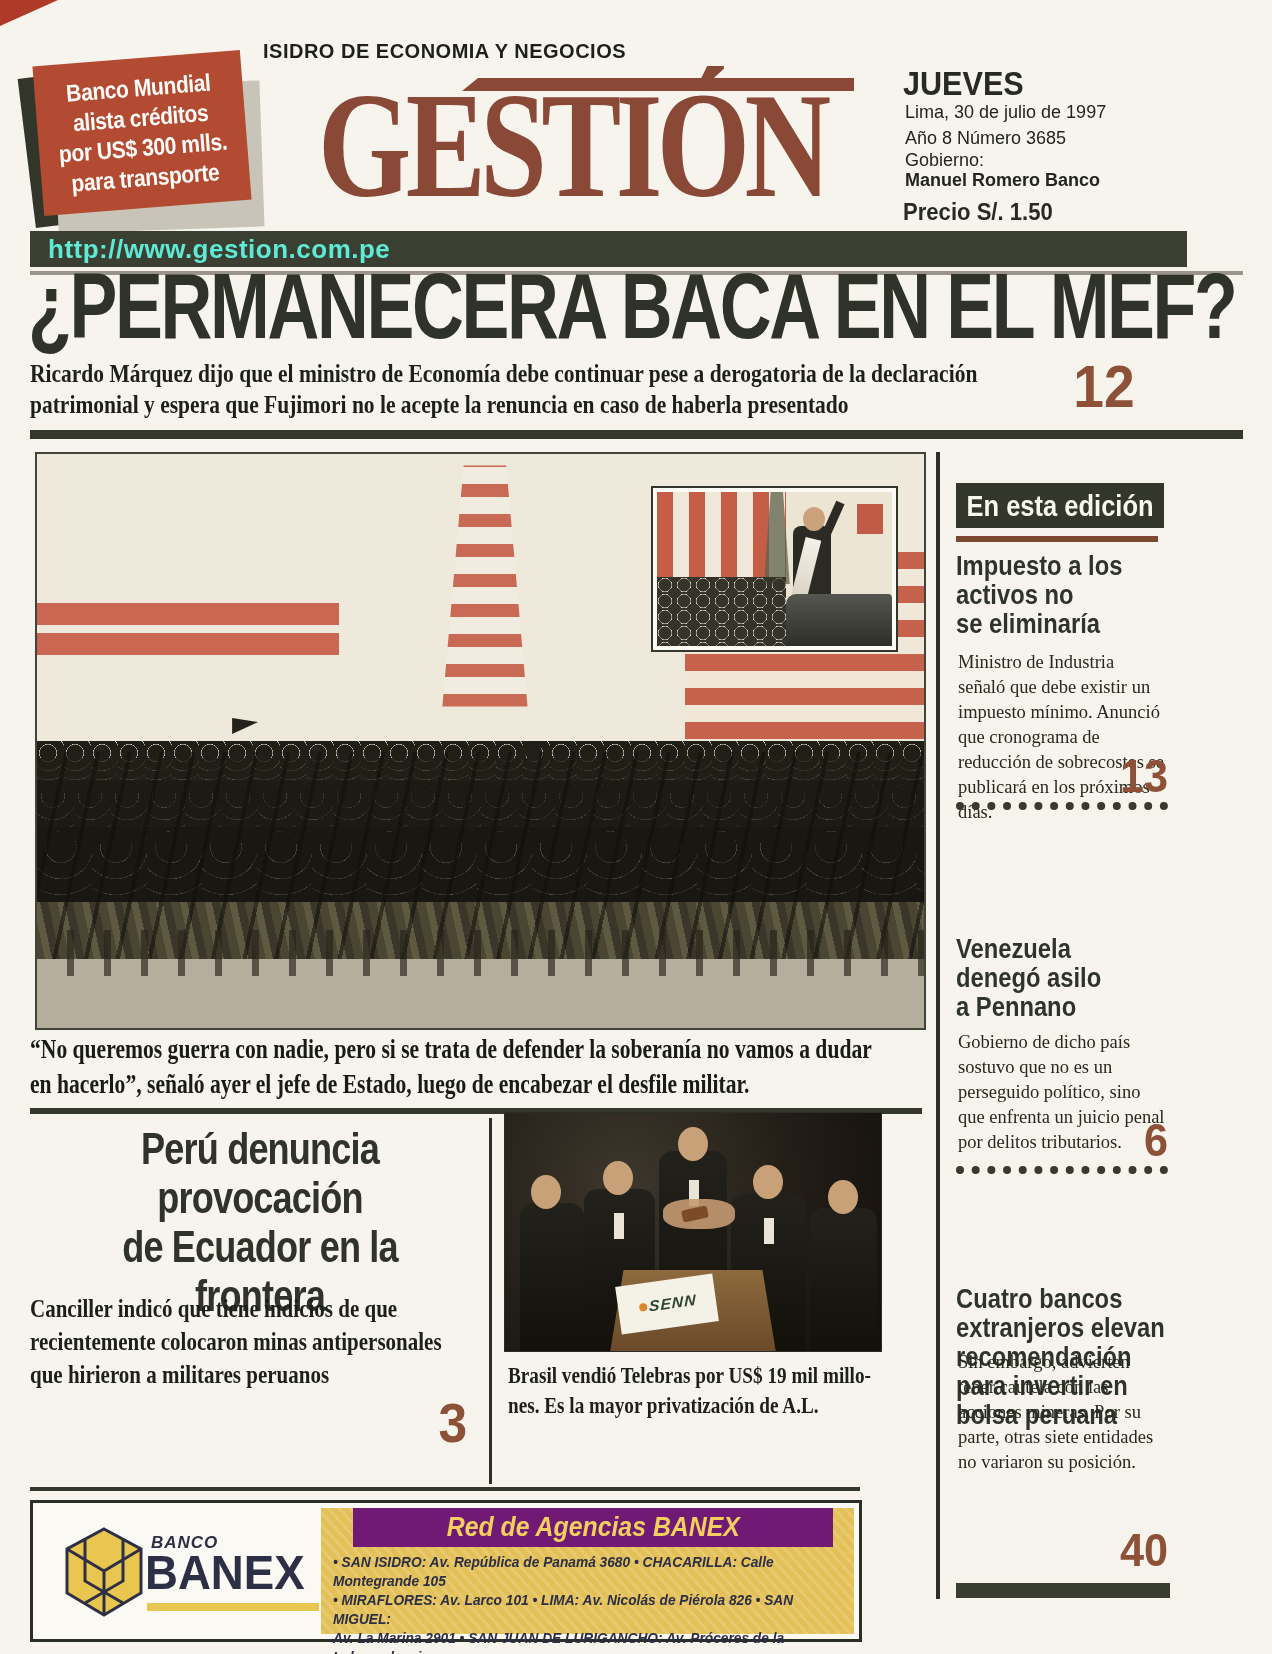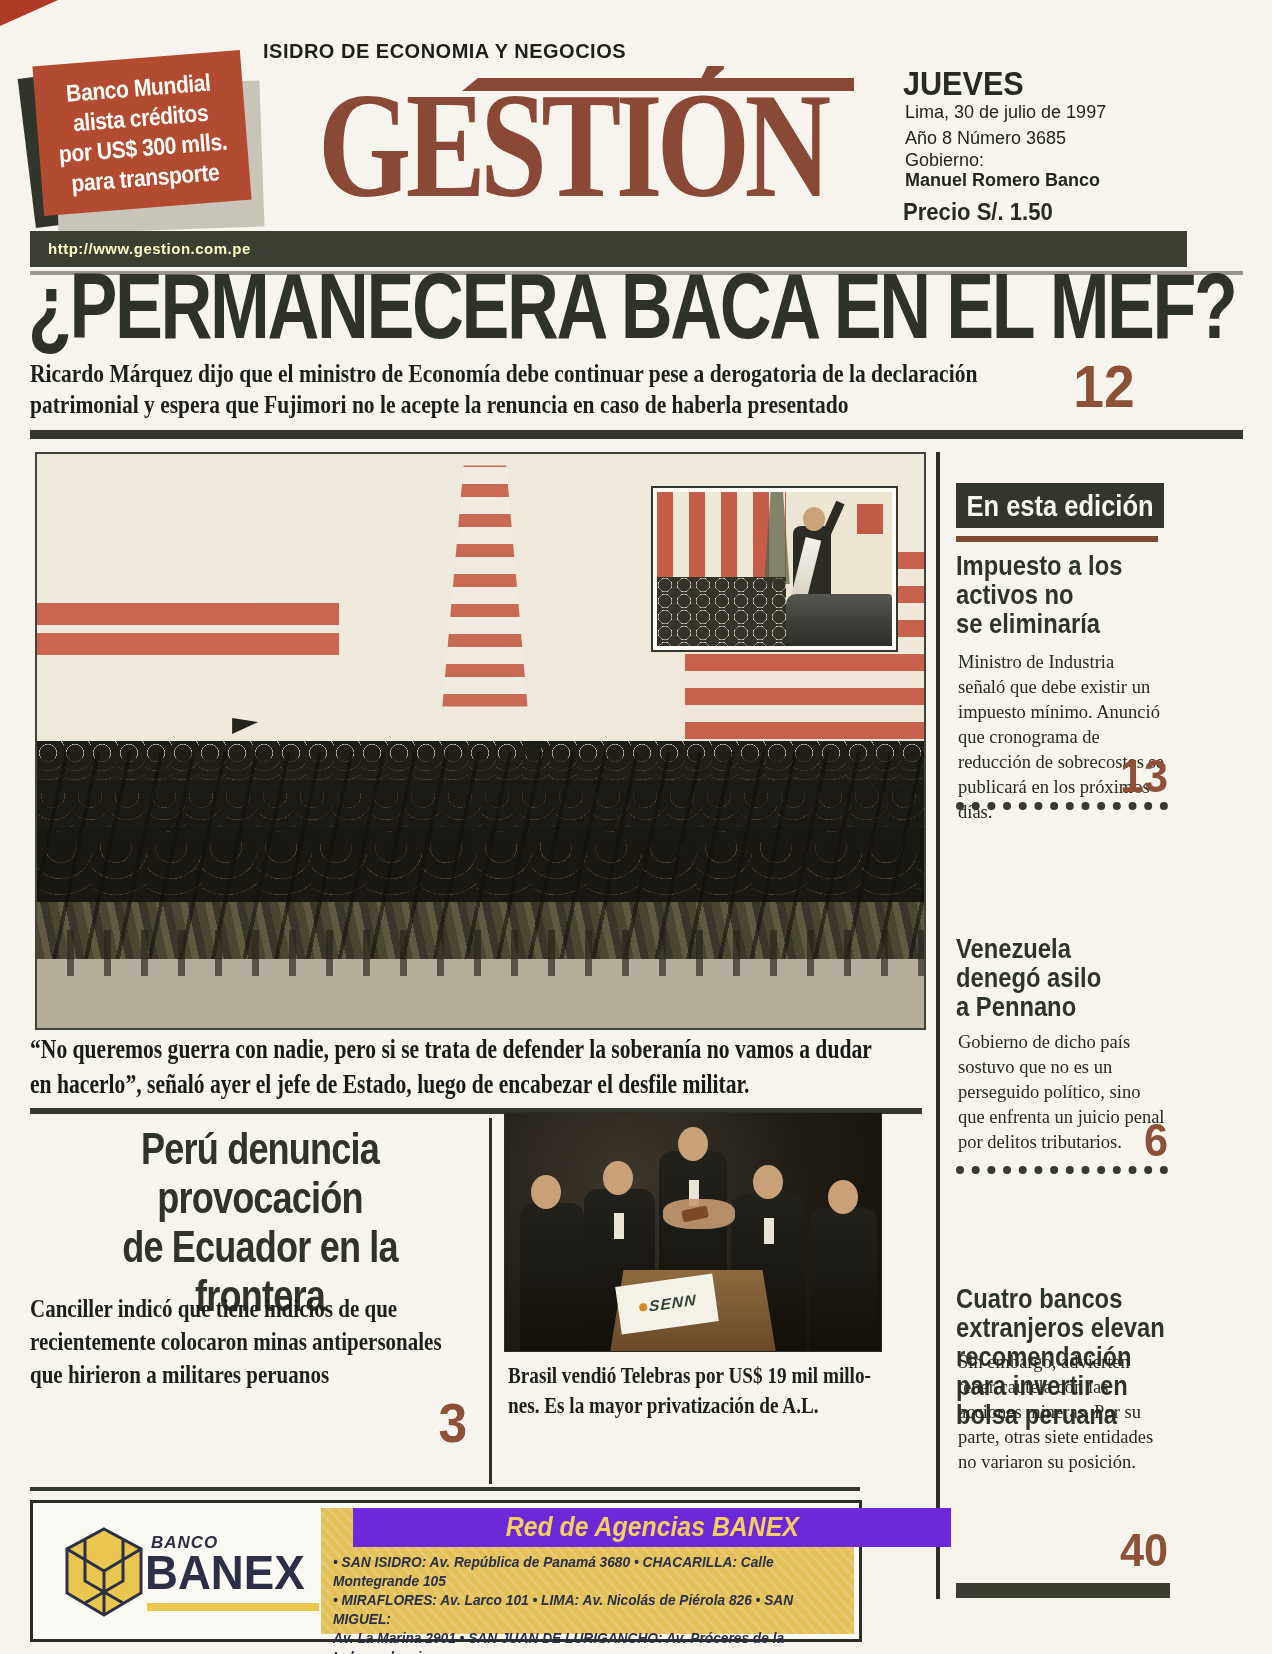--- a/index.html
+++ b/index.html
@@ -27,22 +27,22 @@
   .logo{left:318px;top:70px;font-size:150px;line-height:150px;font-weight:bold;color:#8a4936;
     letter-spacing:-7px;transform:scaleX(.8);transform-origin:left top;white-space:nowrap;}
   .logo-bar{left:462px;top:78px;width:392px;height:13px;background:#8a4936;clip-path:polygon(16px 0,100% 0,100% 100%,0 100%);}
   .d-day{left:903px;top:64px;font-size:34px;transform:scaleX(.9);transform-origin:left center;color:#262a22;}
   .d-date{left:905px;top:102px;font-size:18px;}
   .d-issue{left:905px;top:128px;font-size:18px;}
   .d-dirlabel{left:905px;top:150px;font-size:18px;}
   .d-dirname{left:905px;top:170px;font-size:18px;font-weight:bold;}
   .d-price{left:903px;top:198px;font-size:24px;transform:scaleX(.92);transform-origin:left center;color:#262a22;}
 
-  .urlbar{left:30px;top:231px;width:1157px;height:36px;background:#3b3f32;color:#fef9c3;
-    font-size:15px;font-weight:bold;line-height:36px;padding-left:18px;box-sizing:border-box;letter-spacing:.5px;}
+  .urlbar{left:30px;top:231px;width:1157px;height:36px;background:#3b3f32;color:#5eead4;
+    font-size:26px;font-weight:bold;line-height:36px;padding-left:18px;box-sizing:border-box;letter-spacing:.5px;}
   .urlbar-underrule{left:30px;top:271px;width:1213px;height:4px;background:#99958a;}
 
   
   .headline{left:28px;top:256px;font-size:92px;line-height:100px;letter-spacing:-3px;color:#2e3228;
     transform:scaleX(.78);transform-origin:left top;white-space:nowrap;}
   .subhead{left:30px;top:358px;font-size:25px;line-height:31px;font-weight:bold;color:#1c1f1a;
     transform:scaleX(.86);transform-origin:left top;white-space:pre;}
   .lead-num{left:1068px;top:352px;font-size:60px;}
   .bigrule{left:30px;top:430px;width:1213px;height:9px;}
 
@@ -125,21 +125,21 @@
   .sb-body{left:958px;width:208px;font-size:18.5px;line-height:25px;font-family:"Liberation Serif",serif;color:#26291f;}
   .sb-num{left:956px;width:212px;text-align:right;font-size:47px;}
   .sb-dots{left:956px;width:212px;height:0;border-top:8px dotted #373a2e;}
   .sb-endbar{left:956px;top:1583px;width:214px;height:15px;background:#3a3e31;}
 
   
   .ad-toprule{left:30px;top:1487px;width:830px;height:4px;}
   .ad{left:30px;top:1500px;width:832px;height:142px;background:#fbf9f3;border:3px solid #2b2e26;box-sizing:border-box;}
   .ad-gold{position:absolute;left:288px;top:5px;width:533px;height:126px;background:#e3c058;
     background-image:repeating-linear-gradient(48deg,rgba(255,255,255,.14) 0 3px,rgba(0,0,0,0) 3px 8px);}
-  .ad-darkhead{position:absolute;left:320px;top:5px;width:598px;height:39px;background:#6d28d9;
+  .ad-darkhead{position:absolute;left:320px;top:5px;width:480px;height:39px;background:#701a75;
     display:flex;align-items:center;justify-content:center;}
   .ad-darkhead .t{color:#f2cf5e;font-size:27px;font-weight:bold;font-style:italic;transform:scaleX(.92);white-space:nowrap;}
   .ad-addresses{position:absolute;left:300px;top:50px;width:516px;font-size:14px;line-height:19px;
     font-weight:bold;font-style:italic;color:#2b2e44;transform:scaleX(.98);transform-origin:left top;}
   .ad-banco{position:absolute;left:118px;top:30px;font-size:17px;font-weight:bold;font-style:italic;color:#2c2f45;letter-spacing:1px;}
   .ad-banex{position:absolute;left:112px;top:42px;font-size:48px;font-weight:bold;color:#2c2f45;transform:scaleX(.95);transform-origin:left top;}
   .ad-underline{position:absolute;left:114px;top:100px;width:172px;height:8px;background:#e8c64f;}
   .ad-cube{position:absolute;left:30px;top:24px;}
 </style>
 </head>

